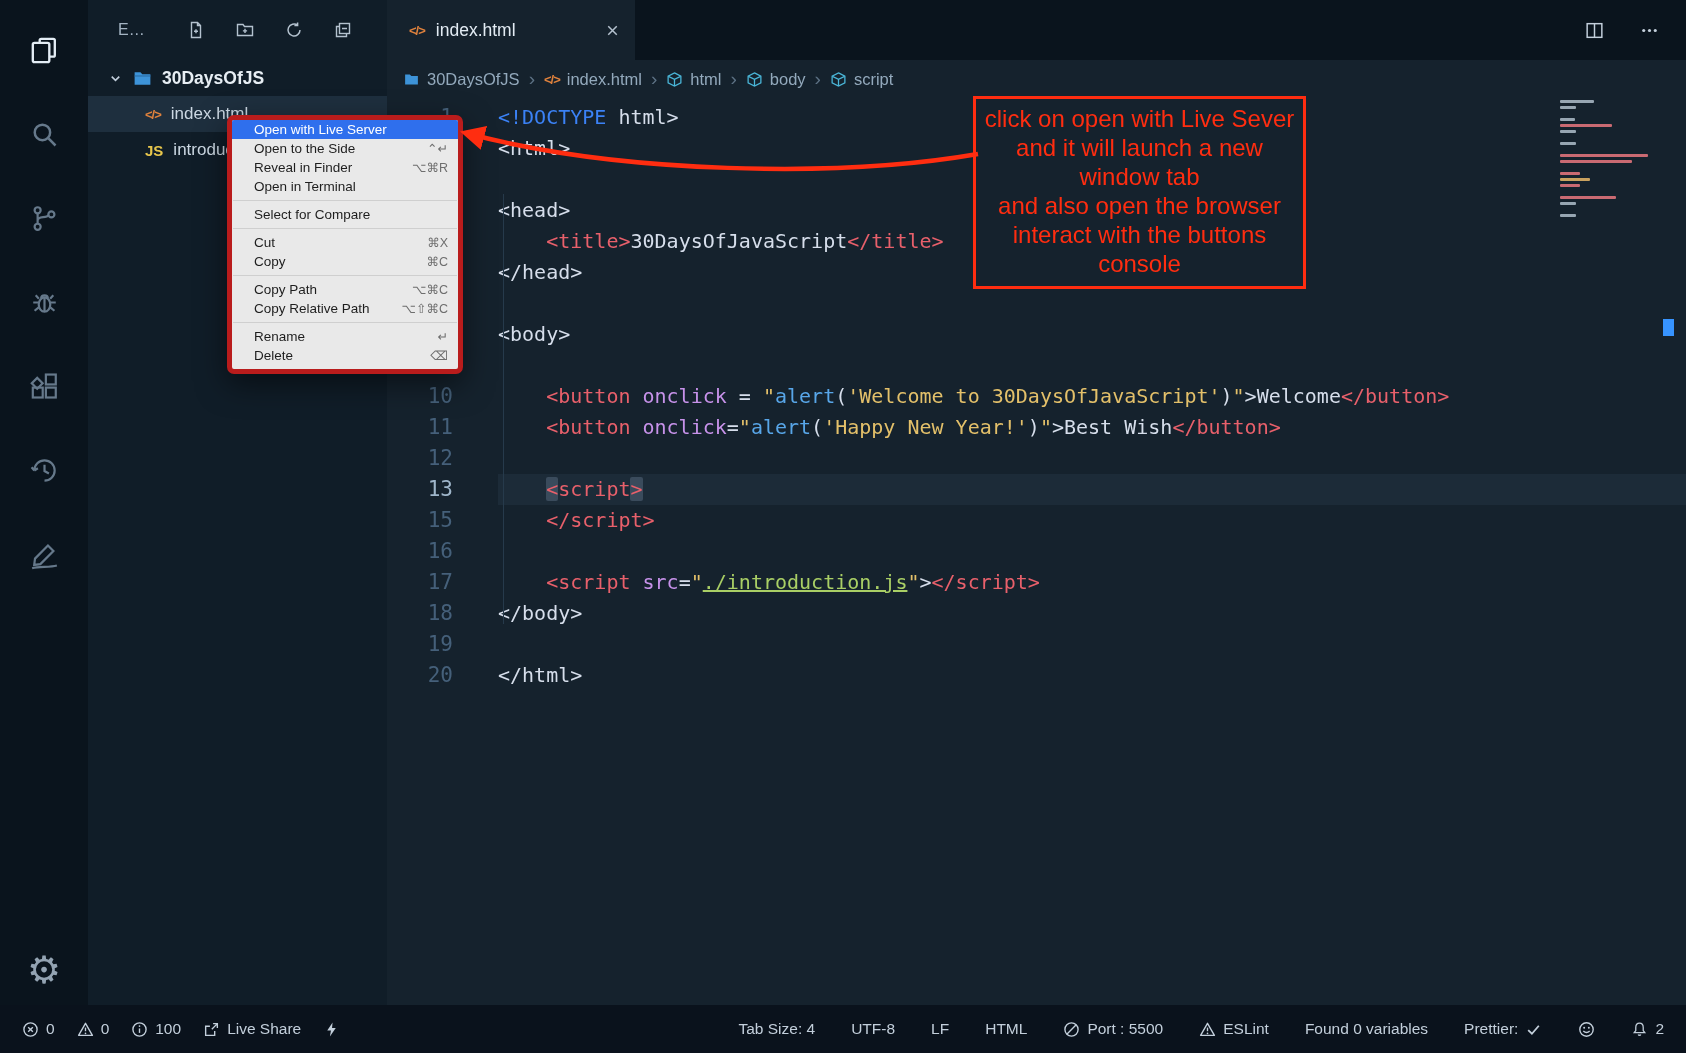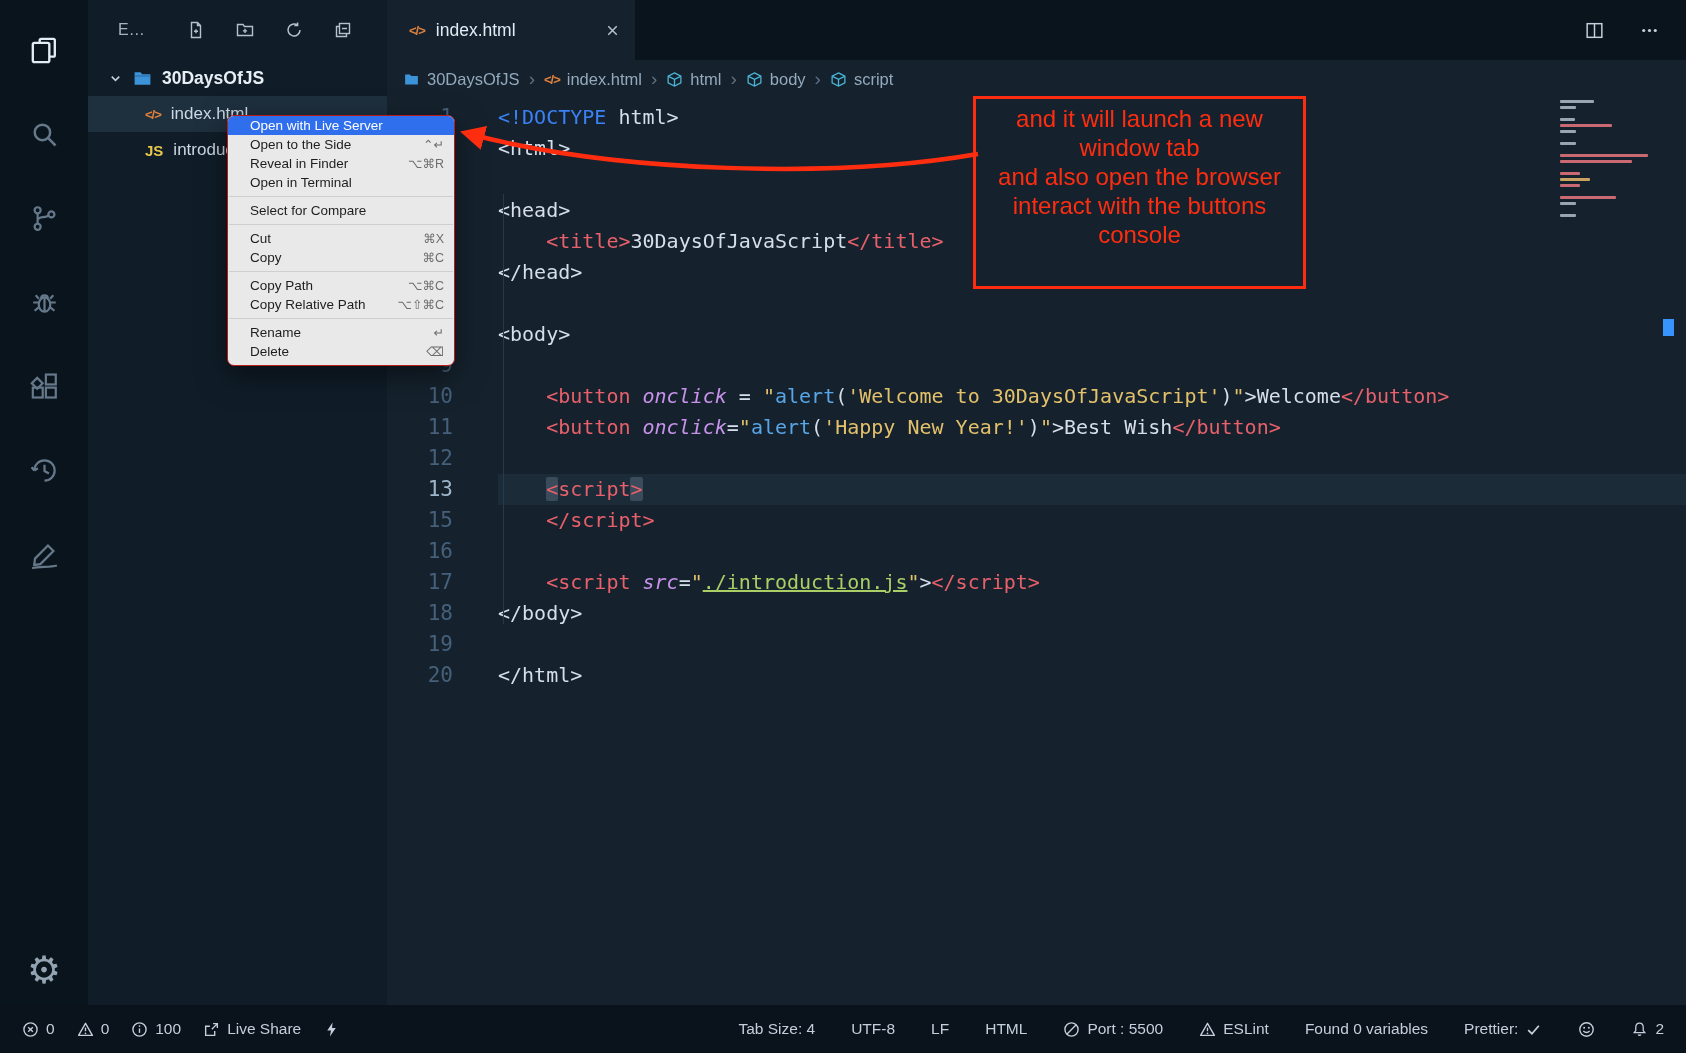--- a/index.html
+++ b/index.html
@@ -51,35 +51,35 @@
   .bc-sep{color:#5d7285;font-size:19px;margin:0 3px;}
 
   
   .editor{flex:1;position:relative;font-family:"DejaVu Sans Mono",monospace;font-size:20px;line-height:31px;padding-top:4px;overflow:hidden;}
   .line{display:flex;height:31px;}
   .ln{width:66px;flex:none;text-align:right;color:#45607a;font-size:21px;}
   .line.active .ln{color:#9fb6ca;}
   .lc{margin-left:45px;white-space:pre;flex:1;}
   .line.active .lc{background:#1c2b38;}
   .w{color:#d6deeb;} .r{color:#e8606b;} .y{color:#e3c06a;} .b{color:#58a6e8;}
-  .v{color:#c792ea;font-style:italic;} .d{color:#3b82f6;}
+  .v{color:#c792ea;} .d{color:#3b82f6;}
   .lk{color:#a9cf65;text-decoration:underline;}
   .rb{color:#e8606b;background:#3a4b5c;border-radius:2px;}
   .guide{position:absolute;left:116px;top:96px;width:1px;height:430px;background:#263a4b;}
   .minimap{position:absolute;top:2px;right:28px;width:98px;}
   .mm-bar{height:3px;margin-bottom:3px;border-radius:1px;}
   .overview-mark{position:absolute;top:221px;right:12px;width:11px;height:17px;background:#3794ff;}
 
   
   .annotation{position:absolute;left:973px;top:96px;width:327px;height:182px;border:3px solid #ff2d10;color:#ff2d10;
     font-size:24px;line-height:29px;text-align:center;padding-top:5px;z-index:40;}
   .arrow{position:absolute;left:0;top:0;z-index:60;pointer-events:none;}
 
   
-  .ctxmenu{position:absolute;left:227px;top:115px;width:226px;background:#e9e9e9;border:1px solid #b91c1c;border-radius:7px;
+  .ctxmenu{position:absolute;left:227px;top:115px;width:226px;background:#e9e9e9;border:5px solid #b91c1c;border-radius:7px;
     overflow:hidden;box-shadow:0 10px 30px rgba(0,0,0,.5);z-index:50;padding-bottom:4px;font-size:13.5px;color:#1e1e1e;}
   .menu-item{height:19px;display:flex;align-items:center;justify-content:space-between;padding:0 10px 0 22px;cursor:pointer;}
   .menu-item.hl{background:#2f6fed;color:#ffffff;}
   .mi-short{color:#6e6e6e;font-size:12.5px;}
   .menu-item.hl .mi-short{color:#dce7ff;}
   .menu-sep{height:1px;background:#cfcfcf;margin:4px 1px;}
 
   
   .statusbar{height:48px;background:#0a121c;flex:none;display:flex;align-items:center;padding:0 22px;color:#c3cfdb;font-size:15.5px;}
   .sb-left{display:flex;align-items:center;gap:22px;}
@@ -539,20 +539,21 @@
         <span class="mi-label">Rename</span>
         <span class="mi-short">↵</span>
       </div>
       <div class="menu-item">
         <span class="mi-label">Delete</span>
         <span class="mi-short">⌫</span>
       </div>
     </div>
 
   <div class="annotation" id="annotation">
+      <div class="ann-line">click on open with Live Sever</div>
       <div class="ann-line">and it will launch a new</div>
       <div class="ann-line">window tab</div>
       <div class="ann-line">and also open the browser</div>
       <div class="ann-line">interact with the buttons</div>
       <div class="ann-line">console</div>
     </div>
 
   <svg class="arrow" width="1686" height="1053" viewBox="0 0 1686 1053">
     <defs>
       <marker id="ah" viewBox="0 0 10 10" refX="7.5" refY="5" markerWidth="5.5" markerHeight="5.5" orient="auto">

